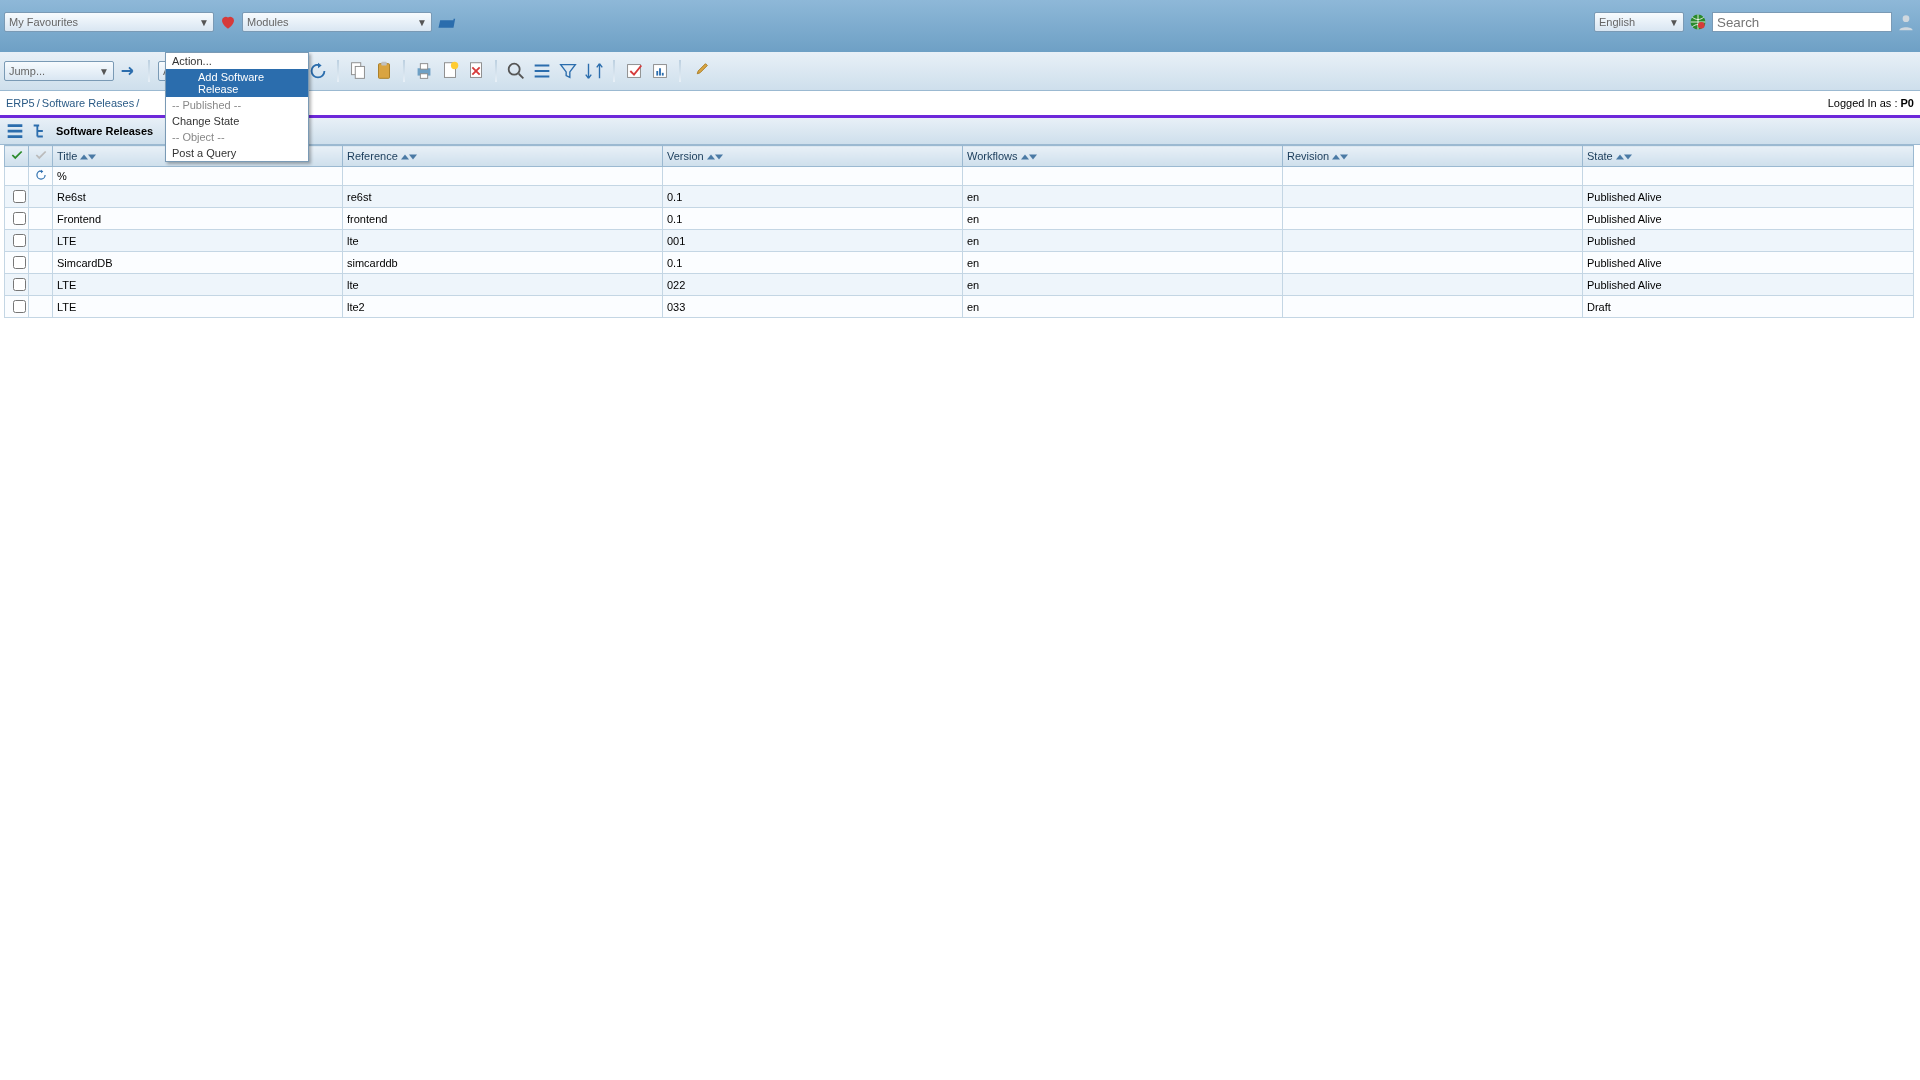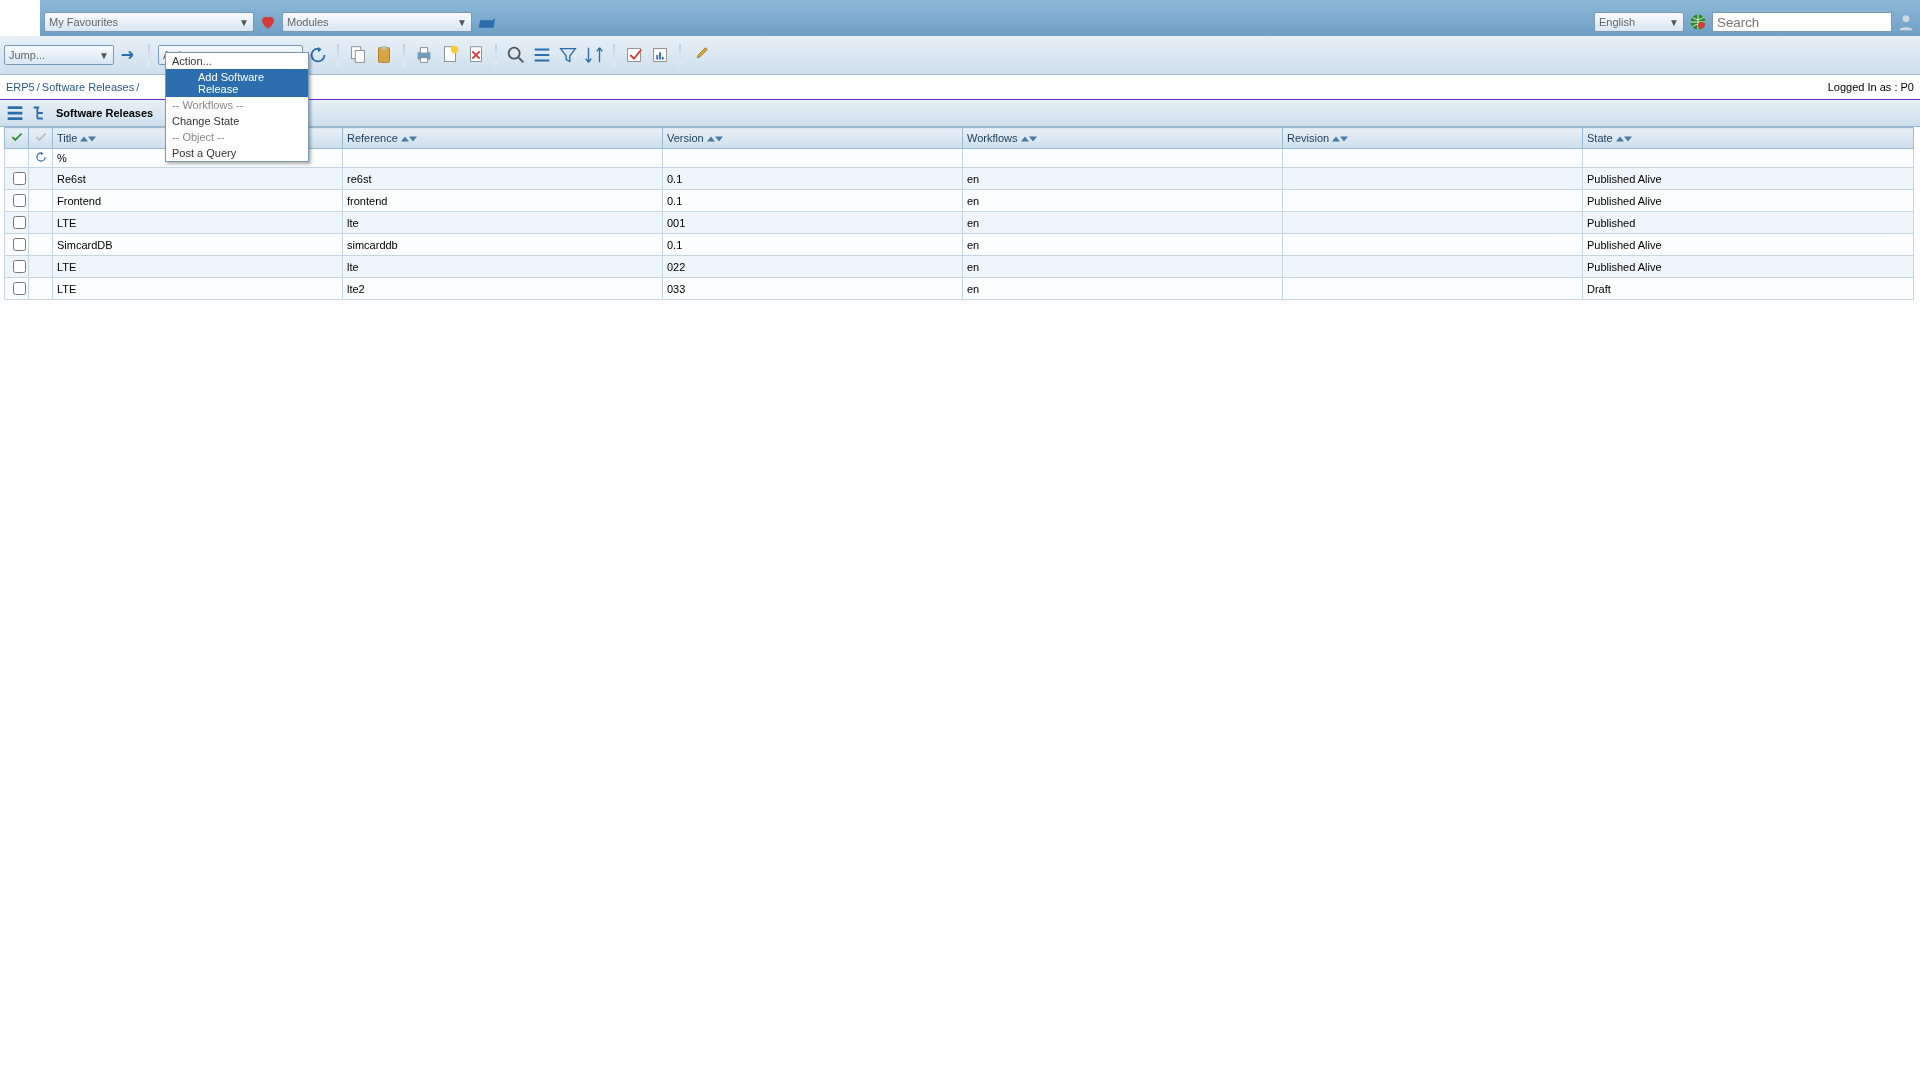--- a/index.html
+++ b/index.html
@@ -8,24 +8,23 @@
     font-family: Arial, Helvetica, sans-serif;
     font-size: 11px;
     color: #000;
     background: #fff;
   }
   
   .topbar {
     background: linear-gradient(#8eb8d8, #6ea0c5);
     height: 28px;
     display: flex;
-    align-items: flex-end;
-    padding: 4px 4px;
+    align-items: flex-start;
+    padding: 12px 4px;
     gap: 4px;
-    margin-left: 40px;
   }
   .dropdown {
     display: flex; align-items: center; justify-content: space-between;
     background: linear-gradient(#f7fbfe, #d9e6f2);
     border: 1px solid #7a9ab5;
     height: 18px;
     border-radius: 2px;
     padding: 0 4px;
     cursor: pointer;
     color: #666;
@@ -74,21 +73,21 @@
     display:inline-flex;align-items:center;justify-content:center;
     cursor:pointer;
   }
 
   
   .crumbrow {
     display:flex; align-items:center;
     height: 20px;
     padding: 2px 6px;
     background: #fff;
-    border-bottom: 1px solid #6d28d9;
+    border-bottom: 3px solid #6d28d9;
   }
   .crumbrow a { color: #2b5b86; text-decoration: none; }
   .crumbrow span.slash { padding: 0 2px; color: #2b5b86; }
   .crumbrow .right { margin-left: auto; }
 
   
   .listheader {
     display:flex; align-items:center;
     height: 26px;
     background: linear-gradient(#e8f0f7, #cedfec);
@@ -307,34 +306,34 @@
   <span class="tool">
     <svg viewBox="0 0 24 24">
         <path d="M20 6l-2-2-8 8-1 3 3-1z" fill="#d9a441" stroke="#a67a20"></path>
       </svg>
   </span>
 </div>
 
 <div class="action-menu">
   <div class="item">Action...</div>
   <div class="item hovered">Add Software Release</div>
-  <div class="item section">-- Workflows --</div>
+  <div class="item section">-- Published --</div>
   <div class="item">Change State</div>
   <div class="item section">-- Object --</div>
   <div class="item">Post a Query</div>
 </div>
 
 <div class="crumbrow">
   <a href="#">ERP5</a>
   <span class="slash">/</span>
   <a href="#">Software Releases</a>
   <span class="slash">/</span>
   <div class="right">
     <span>Logged In as :</span>
-    <span style="font-weight:normal;">P0</span>
+    <span style="font-weight:bold;">P0</span>
   </div>
 </div>
 
 <div class="listheader">
   <span class="tool">
     <svg viewBox="0 0 24 24">
         <path d="M4 6h16M4 12h16M4 18h16" stroke="#2b6dad" stroke-width="3"></path>
       </svg>
   </span>
   <span class="tool">

